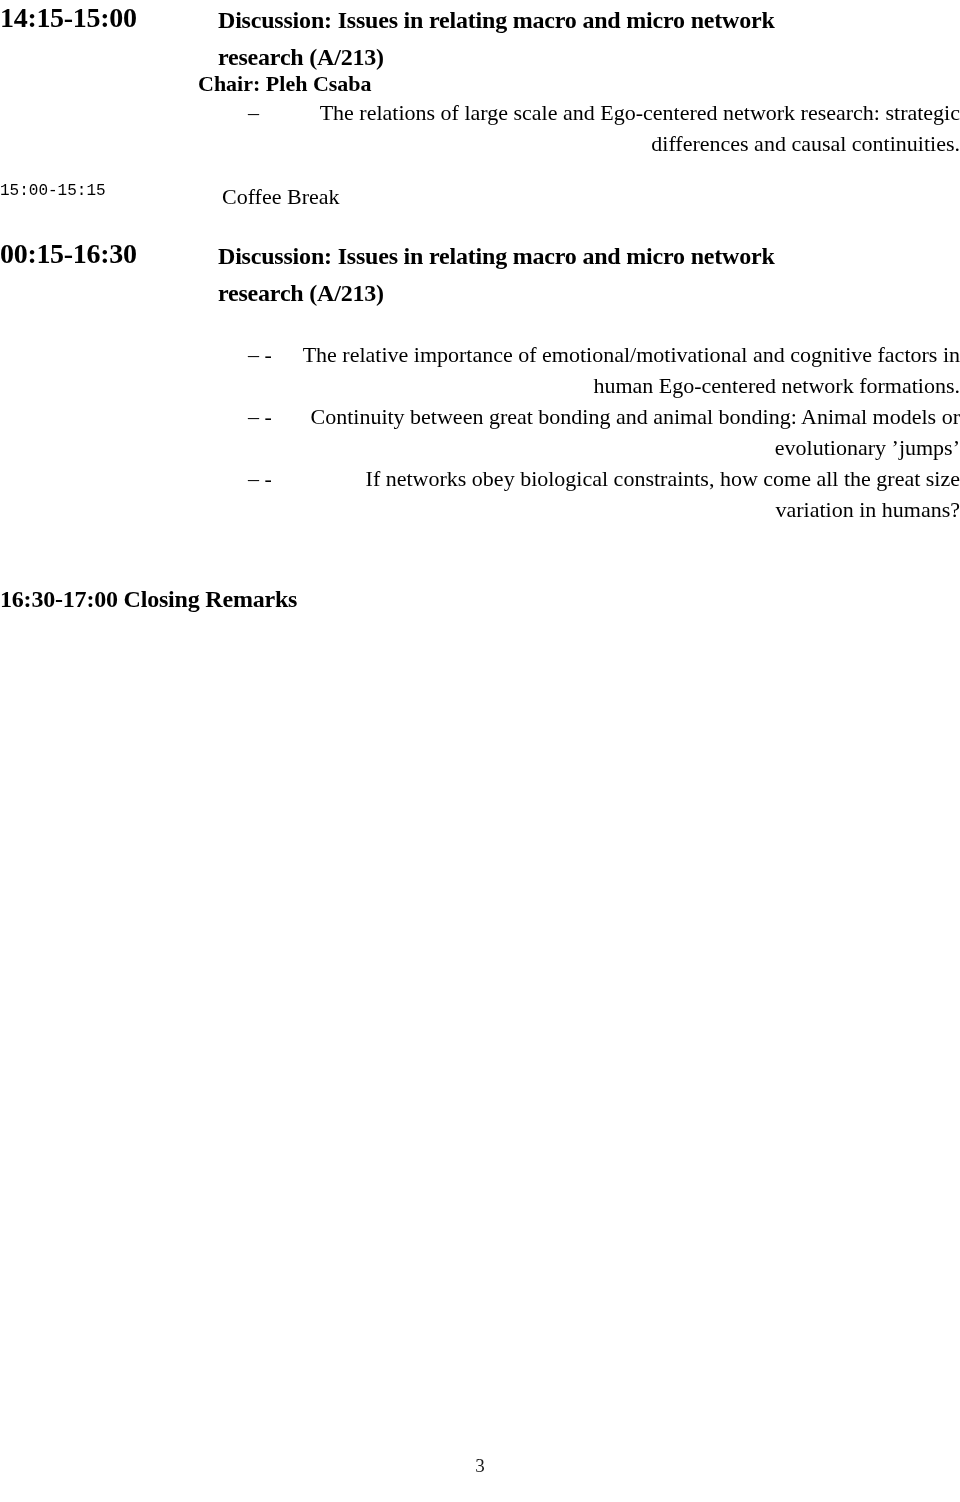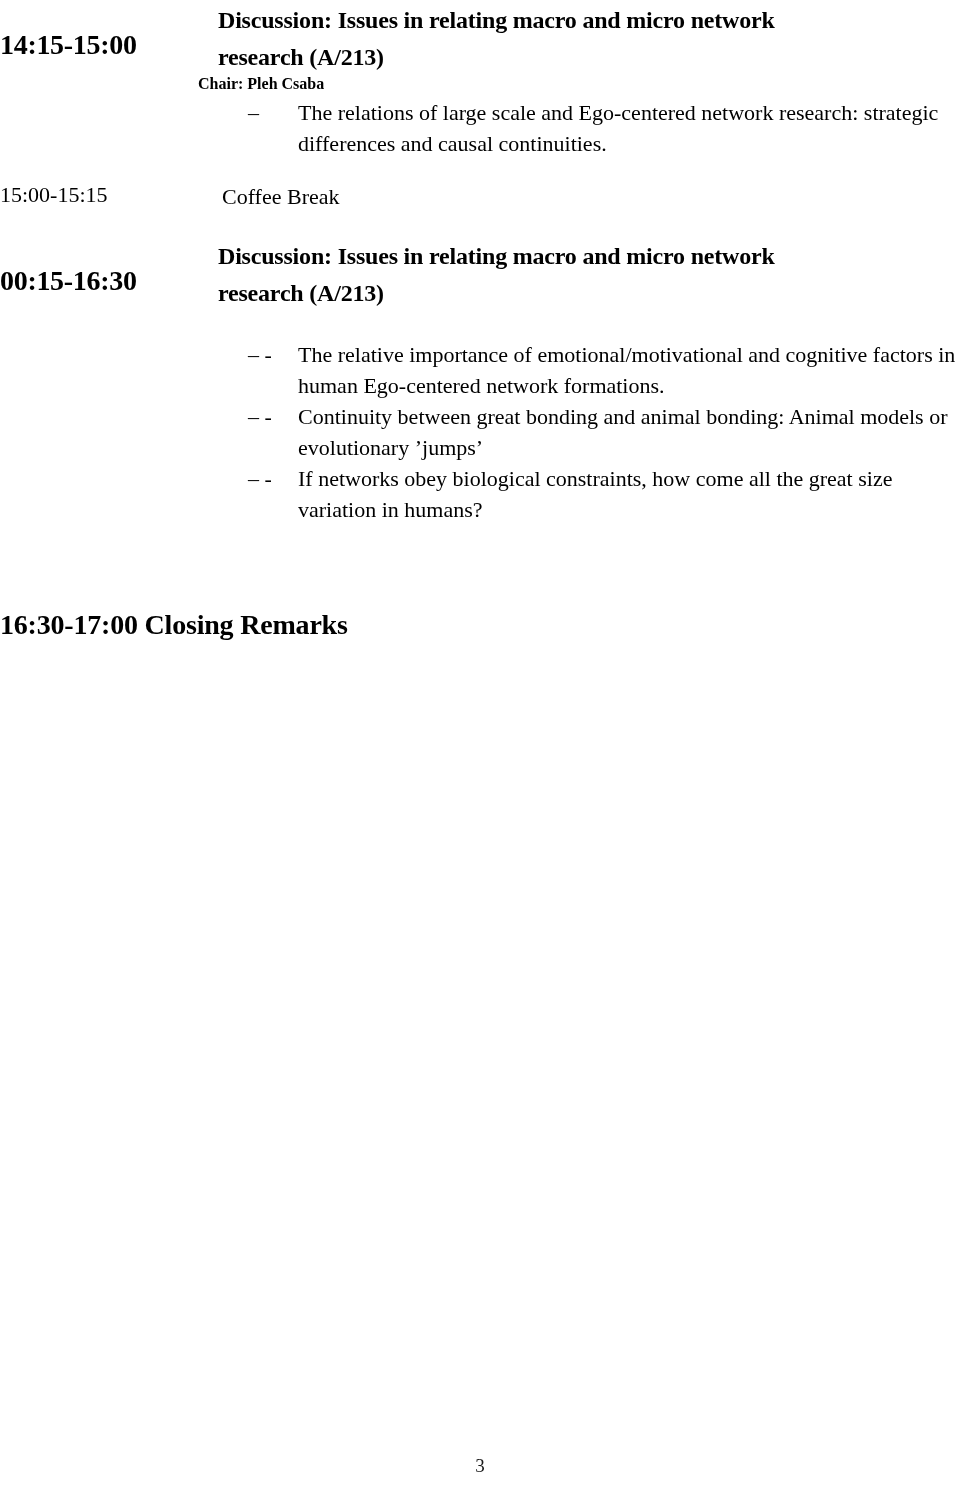--- a/index.html
+++ b/index.html
@@ -34,26 +34,26 @@
     position: absolute;
     left: 0;
     top: 0;
     white-space: nowrap;
   }
 
   .time.bold {
     font-weight: bold;
     font-size: 28px;
     letter-spacing: -0.3px;
-    margin-top: 27px;
   }
 
   .time.plain {
     font-weight: normal;
-    font-size: 22px;
+    font-size: 16px;
+    font-family: Liberation Mono, monospace;
   }
 
   .content {
     position: absolute;
     left: 218px;
     top: 0;
     width: 742px;
   }
 
   .session-title {
@@ -68,21 +68,21 @@
     font-weight: normal;
     font-size: 22px;
     line-height: 30px;
     margin: 0;
   }
 
   .chair {
     position: absolute;
     left: 198px;
     font-weight: bold;
-    font-size: 16px;
+    font-size: 22px;
     line-height: 28px;
     white-space: nowrap;
   }
 
   .bullets {
     position: absolute;
     left: 248px;
     width: 712px;
   }
 
@@ -97,30 +97,30 @@
 
   .bullet .marker {
     position: absolute;
     left: 0;
     top: 0;
     white-space: pre;
   }
 
   .bullet .btext {
     display: block;
+    text-align: right;
   }
 
   .closing {
     position: absolute;
     left: 0;
     font-weight: bold;
-    font-size: 28px;
+    font-size: 24px;
     letter-spacing: -0.2px;
     white-space: nowrap;
-    margin-top: 23px;
   }
 
   .page-number {
     position: absolute;
     left: 0;
     width: 960px;
     text-align: center;
     font-size: 19px;
     font-weight: normal;
     color: #1a1a1a;

